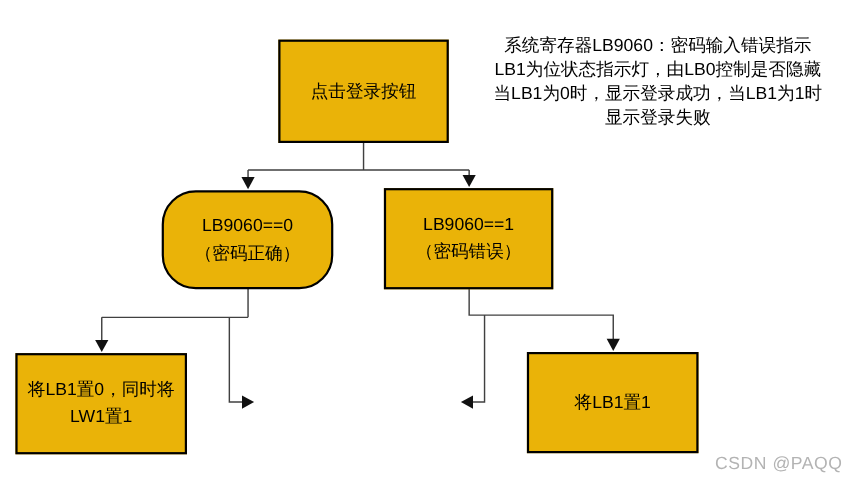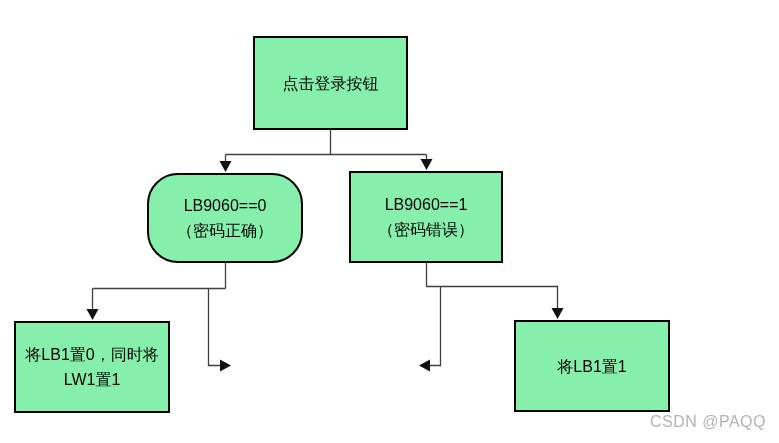--- a/index.html
+++ b/index.html
@@ -15,36 +15,36 @@
   }
   .connectors {
     position: absolute;
     left: 0; top: 0;
     width: 779px; height: 443px;
     pointer-events: none;
   }
   .node {
     position: absolute;
     border: 2px solid #000000;
-    background: #86efac;
+    background: #eab308;
     display: flex;
     flex-direction: column;
     align-items: center;
     justify-content: center;
     text-align: center;
     font-size: 16px;
     line-height: 25px;
     white-space: nowrap;
   }
   #n-login   { left: 253px; top: 36px;  width: 155px; height: 94px; }
   #n-correct { left: 147px; top: 173px; width: 156px; height: 90px; border-radius: 31px; }
   #n-wrong   { left: 349px; top: 171px; width: 154px; height: 92px; align-items: center; }
   #n-bl      { left: 14px;  top: 321px; width: 156px; height: 92px; }
   #n-bm      { left: 232px; top: 320px; width: 186px; height: 93px; }
-  #n-br      { left: 479px; top: 320px; width: 156px; height: 92px; margin-left: 35px; }
+  #n-br      { left: 479px; top: 320px; width: 156px; height: 92px; }
   .annotation {
     position: absolute;
     left: 420px; top: 31px;
     width: 356px;
     text-align: center;
     font-size: 16px;
     line-height: 22px;
   }
   .watermark {
     position: absolute;
@@ -90,16 +90,22 @@
   <div class="node" id="n-bl">
     <div>将LB1置0，同时将</div>
     <div>LW1置1</div>
   </div>
 
 
   <div class="node" id="n-br">
     <div>将LB1置1</div>
   </div>
 
+  <div class="annotation">
+    <div>系统寄存器LB9060：密码输入错误指示</div>
+    <div>LB1为位状态指示灯，由LB0控制是否隐藏</div>
+    <div>当LB1为0时，显示登录成功，当LB1为1时</div>
+    <div>显示登录失败</div>
+  </div>
 
   <div class="watermark">CSDN @PAQQ</div>
 
 </div>
 
 </body></html>

